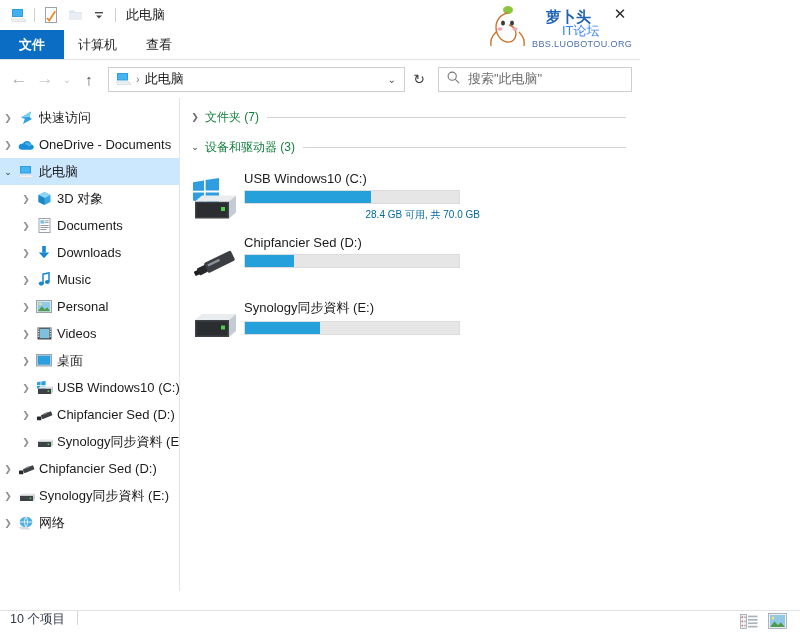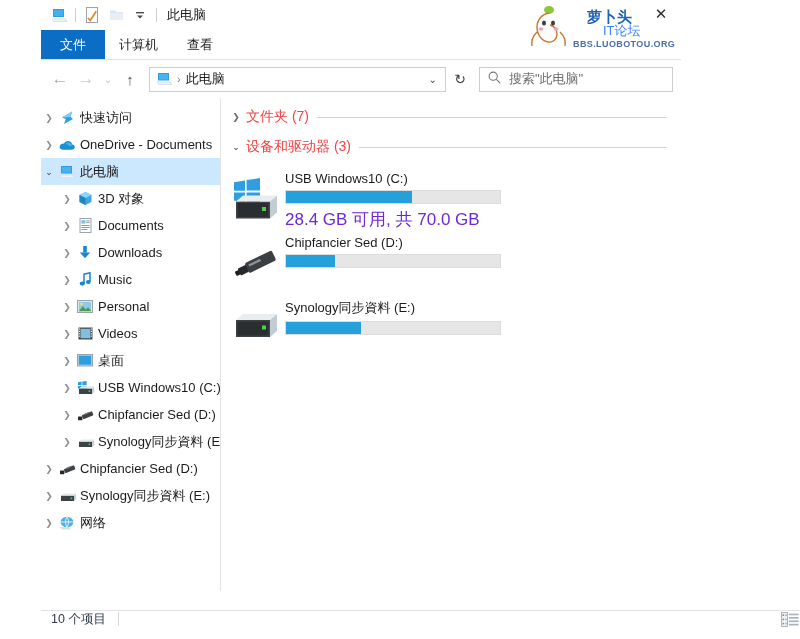--- a/index.html
+++ b/index.html
@@ -3,21 +3,21 @@
 <meta charset="utf-8">
 <style>
   * { box-sizing: border-box; margin: 0; padding: 0; }
   html, body {
     width: 800px; height: 639px;
     font-family: "Liberation Sans", "DejaVu Sans", sans-serif;
     background: #ffffff;
     overflow: hidden;
     -webkit-font-smoothing: antialiased;
   }
-  .window { position: relative; width: 640px; height: 639px; background:#fff;margin-left:41px; }
+  .window { position: relative; width: 640px; height: 639px; background:#fff; }
 
   
   .titlebar {
     position: relative; height: 30px; background:#ffffff;
     display:flex; align-items:center; padding-left:6px;
   }
   .qat { display:flex; align-items:center; gap:0px; }
   .qat-btn { width:24px; height:22px; display:flex; align-items:center; justify-content:center; }
   .qat-sep { width:1px; height:14px; background:#cfcfcf; margin:0 4px; }
   .title-text {
@@ -38,34 +38,34 @@
   }
   .wm-text1 {
     position:absolute; left:58px; top:6px; font-size:15px; font-weight:bold;
     color:#1f63b5; letter-spacing:0px;
   }
   .wm-text2 {
     position:absolute; left:74px; top:20px; font-size:13px; font-weight:normal;
     color:#3b82f6;
   }
   .wm-text3 {
-    position:absolute; left:44px; top:37px; font-size:9px; font-weight:bold;
+    position:absolute; left:44px; top:37px; font-size:9px; font-weight:normal;
     color:#4b6fa8; letter-spacing:0.4px;
   }
 
   
   .ribbon {
     height:30px; display:flex; align-items:stretch; background:#ffffff;
     border-bottom:1px solid #dededede;
   }
   .tab {
     display:flex; align-items:center; justify-content:center;
     font-size:13px; color:#262626; padding:0 14px; min-width:56px;
   }
-  .tab.file { background:#0b6ec4; color:#ffffff; font-weight:normal; min-width:64px; }
+  .tab.file { background:#0b6ec4; color:#ffffff; font-weight:bold; min-width:64px; }
 
   
   .navbar {
     height:38px; display:flex; align-items:center; padding:0 8px 0 6px; gap:0px;
     background:#ffffff;
   }
   .navbtn { width:26px; height:26px; display:flex; align-items:center; justify-content:center; font-size:15px; }
   .navbtn.back { color:#b0b0b0; font-size:17px; }
   .navbtn.fwd { color:#c8c8c8; font-size:17px; }
   .navbtn.recent { color:#c8c8c8; font-size:10px; width:18px; }
@@ -110,40 +110,40 @@
   .ti-icon { width:20px; flex:0 0 20px; display:flex; align-items:center; justify-content:center; }
   .ti-label { margin-left:3px; overflow:hidden; }
   .indent-1 { padding-left:0px; }
   .indent-2 { padding-left:18px; }
 
   
   .content { flex:1; background:#ffffff; position:relative; overflow:hidden; padding-top:8px; }
   .group-head { display:flex; align-items:center; height:22px; padding-left:8px; }
   .group-chev { width:14px; color:#6a6a6a; font-size:9px; display:flex; align-items:center; justify-content:center;}
   .group-chev.open { color:#3a3a3a; }
-  .group-title { font-size:14px; color:#ef4444; margin-left:3px; white-space:nowrap; }
+  .group-title { font-size:12px; color:#15803d; margin-left:3px; white-space:nowrap; }
   .group-rule { flex:1; height:1px; background:#d3d3d3; margin-left:8px; margin-right:14px; }
 
   .tiles { display:flex; flex-wrap:wrap; padding:6px 0 0 8px; }
   .tile { width:292px; height:64px; display:flex; align-items:flex-start; padding-top:4px; }
   .tile-icon { width:56px; flex:0 0 56px; display:flex; align-items:center; justify-content:center; padding-top:10px; }
   .tile-info { flex:1; padding-top:3px; }
   .tile-name { font-size:13px; color:#1b1b1b; white-space:nowrap; }
   .bar-outer {
     width:216px; height:14px; background:#e6e6e6; border:1px solid #dcdcdc;
     margin-top:4px; position:relative;
   }
   .bar-fill { height:100%; background:#26a0da; }
-  .tile-sub { font-size:17px; color:#6d28d9; margin-top:4px; white-space:nowrap; }
+  .tile-sub { font-size:10px; color:#0369a1; margin-top:4px; white-space:nowrap;text-align:right; }
 
   
   .statusbar {
     position:absolute; left:0; bottom:0; width:800px; height:29px;
     border-top:1px solid #e2e2e2; background:#ffffff;
-    display:flex; align-items:center; padding:0 6px 12px 10px;
+    display:flex; align-items:flex-start; padding:0 6px 12px 10px;
   }
   .status-text { font-size:12.5px; color:#30394a; }
   .status-sep { width:1px; height:14px; background:#d6d6d6; margin:0 12px; }
   .view-btns { margin-left:auto; display:flex; align-items:center; gap:6px; padding-right:6px; }
   .view-btn { width:22px; height:20px; display:flex; align-items:center; justify-content:center; }
 </style>
 </head>
 <body>
 
 <div class="window">

